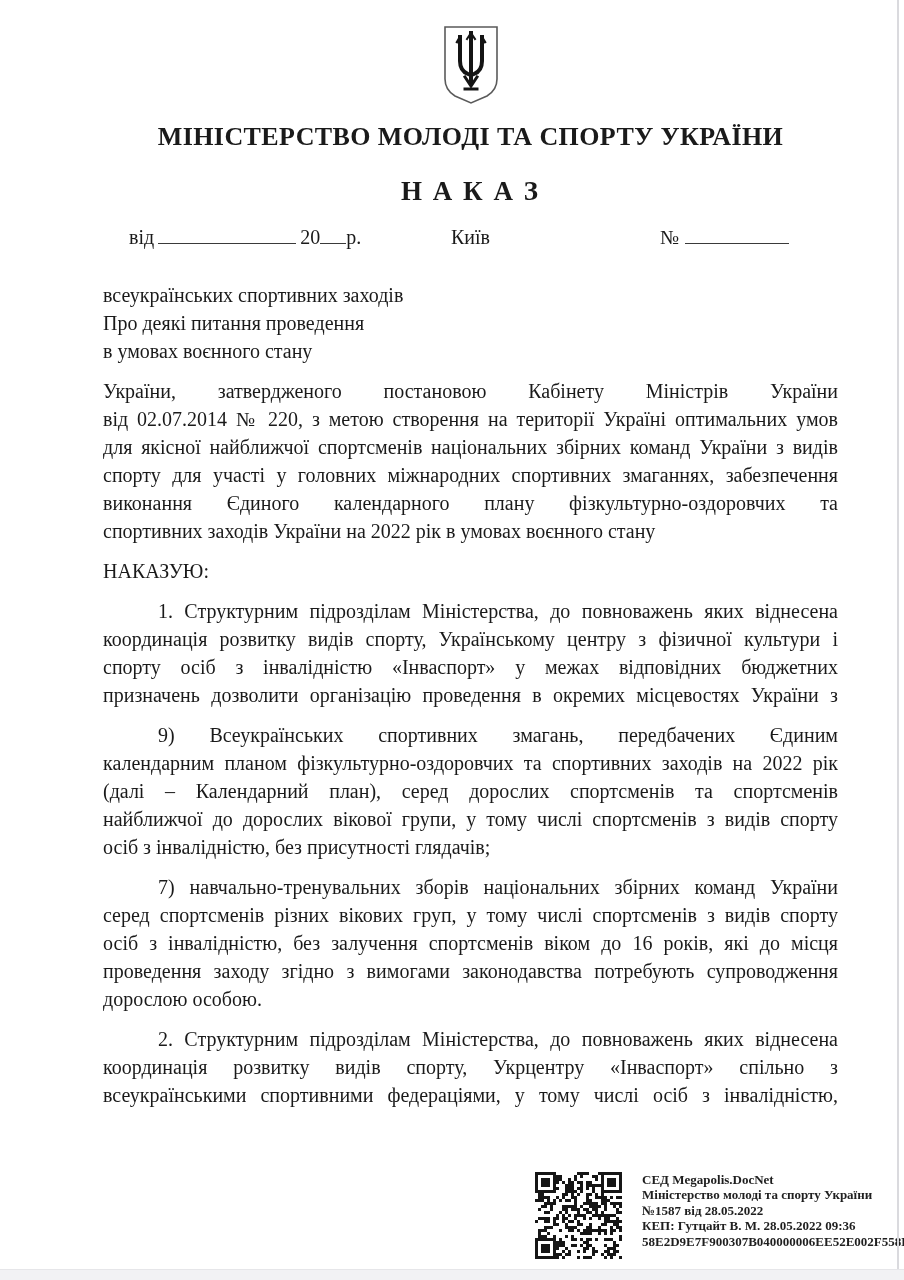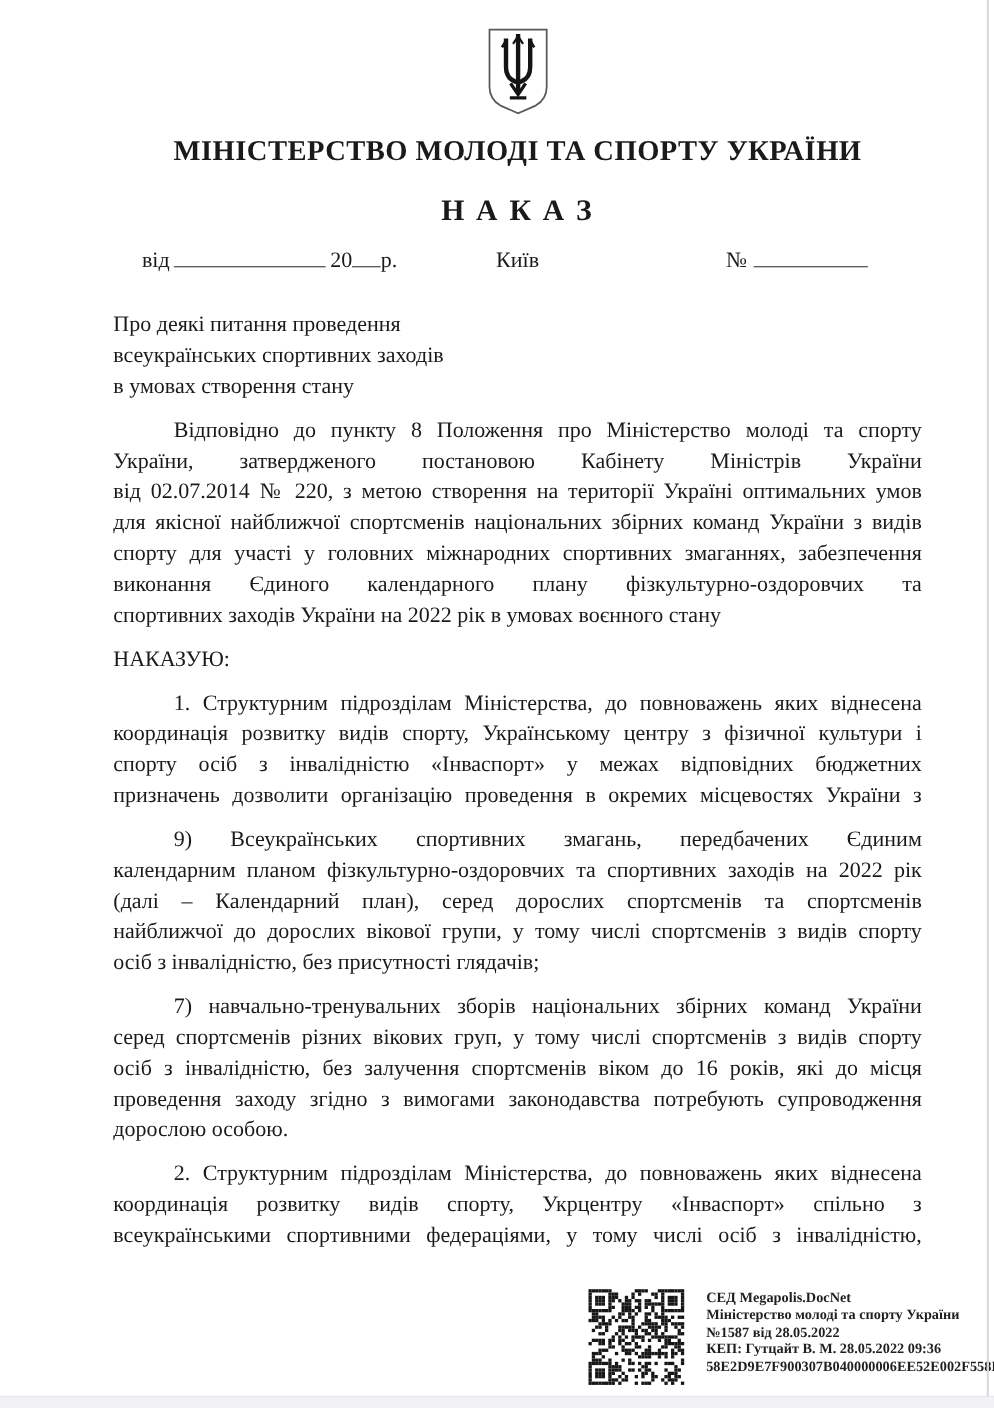--- a/index.html
+++ b/index.html
@@ -53,27 +53,26 @@
 
   <div class="nakaz">Н А К А З</div>
 
   <div class="dateline">
     <span class="dl-left"><span>від</span><span class="blank b-long"></span><span>20</span><span class="blank b-short"></span><span>р.</span></span>
     <span class="dl-city">Київ</span>
     <span class="dl-num"><span>№</span><span class="blank b-num"></span></span>
   </div>
 
   <div class="subject">
+    <div>всеукраїнських спортивних заходів</div>
     <div>Про деякі питання проведення</div>
-    <div>всеукраїнських спортивних заходів</div>
-    <div>в умовах створення стану</div>
+    <div>в умовах воєнного стану</div>
   </div>
 
   <div class="para">
-    <div class="jline indent">Відповідно до пункту 8 Положення про Міністерство молоді та спорту</div>
     <div class="jline">України, затвердженого постановою Кабінету Міністрів України</div>
     <div class="jline">від 02.07.2014 № 220, з метою створення на території Україні оптимальних умов</div>
     <div class="jline">для якісної найближчої спортсменів національних збірних команд України з видів</div>
     <div class="jline">спорту для участі у головних міжнародних спортивних змаганнях, забезпечення</div>
     <div class="jline">виконання Єдиного календарного плану фізкультурно-оздоровчих та</div>
     <div class="jline last">спортивних заходів України на 2022 рік в умовах воєнного стану</div>
   </div>
 
   <div class="resolve">НАКАЗУЮ:</div>
 

